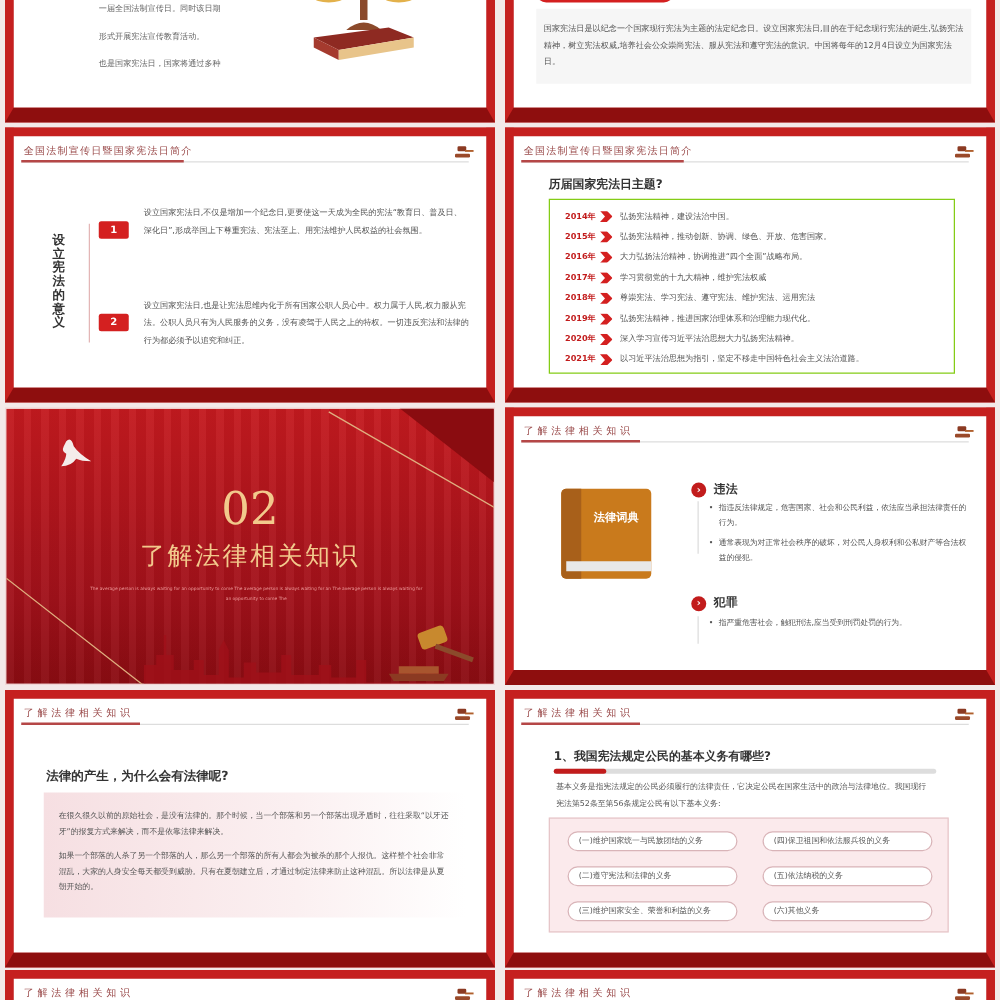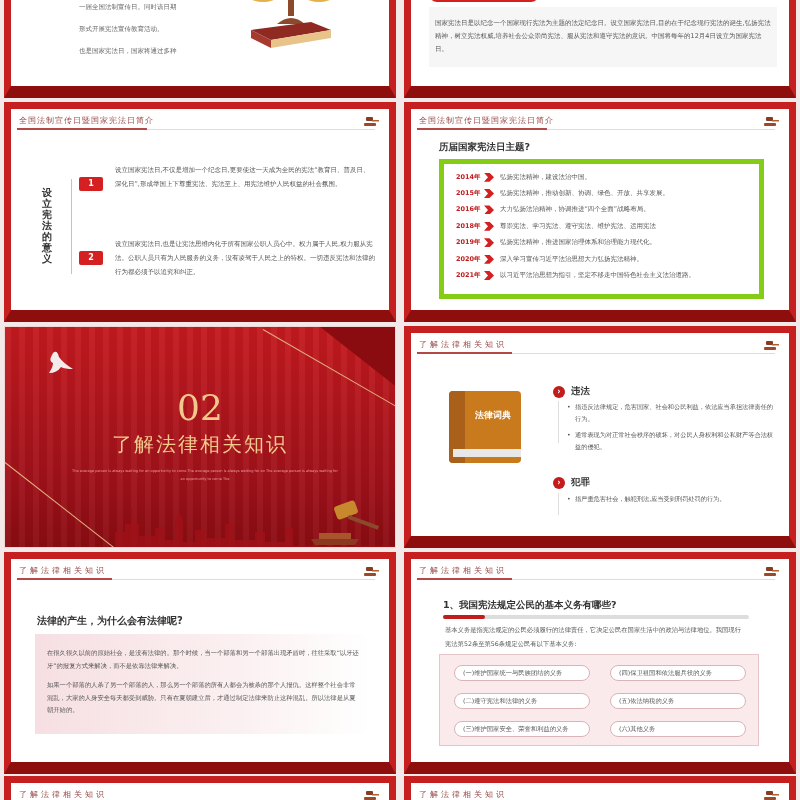--- a/index.html
+++ b/index.html
@@ -18,21 +18,21 @@
   
   .s2-badge { position: absolute; left: 18px; top: -8px; width: 110px; height: 16px; background: #d42020; border-radius: 0 0 8px 8px; color: #fff; font-size: 8px; font-weight: bold; text-align: center; line-height: 16px; }
   .s2-box { position: absolute; left: 18px; top: 13px; width: 348px; height: 60px; background: #f6f6f6; padding: 10px 6px; font-size: 6.5px; line-height: 13px; color: #555; }
   
   .s3-vtitle { position: absolute; left: 30px; top: 78px; width: 12px; font-size: 10px; font-weight: bold; color: #333; line-height: 11px; text-align: center; }
   .s3-vline { position: absolute; left: 60px; top: 70px; width: 1px; height: 95px; background: #e3b6b6; }
   .s3-num { position: absolute; left: 68px; width: 24px; height: 14px; background: #d42020; color: #fff; font-size: 8px; font-weight: bold; text-align: center; line-height: 14px; border-radius: 2px; }
   .s3-item { position: absolute; left: 104px; width: 260px; font-size: 6.5px; line-height: 14px; color: #555; }
   
   .s4-title { position: absolute; left: 28px; top: 32px; font-size: 9.5px; font-weight: bold; color: #333; }
-  .s4-box { position: absolute; left: 28px; top: 50px; width: 325px; height: 140px; border: 5px solid #84cc16; padding: 5px 12px; }
+  .s4-box { position: absolute; left: 28px; top: 50px; width: 325px; height: 140px; border: 1px solid #84cc16; padding: 5px 12px; }
   .s4-row { display: flex; align-items: center; height: 16.4px; font-size: 6.5px; color: #555; }
   .s4-year { color: #c21c1c; font-weight: bold; font-size: 6.5px; width: 28px; }
   .s4-arrow { width: 10px; height: 9px; background: #d42020; clip-path: polygon(0 0, 55% 0, 100% 50%, 55% 100%, 0 100%, 40% 50%); margin-right: 6px; }
   
   .cover { position: absolute; left: 4px; top: 326px; width: 392px; height: 222px; background: linear-gradient(180deg, #c41a1f 0%, #a0111a 70%, #8a0c12 100%); overflow: hidden; border: 1px solid #f1d6d6; }
   .cover .stripes { position: absolute; inset: 0; background: repeating-linear-gradient(90deg, rgba(255,255,255,0.04) 0 6px, rgba(0,0,0,0.04) 6px 14px); }
   .cover .diag1 { position: absolute; right: -40px; top: -10px; width: 150px; height: 100px; background: #8a0c10; transform: skewX(0); clip-path: polygon(15% 0, 100% 0, 100% 100%); border: 0; }
   .cover .goldline { position: absolute; height: 1px; background: #e0b080; transform-origin: left center; }
   .cover .num { position: absolute; left: 0; right: 0; top: 60px; text-align: center; font-family: "DejaVu Serif", "Liberation Serif", serif; font-size: 36px; color: #f2c98c; }
   .cover .title { position: absolute; left: 0; right: 0; top: 104px; text-align: center; font-family: "DejaVu Serif", "Liberation Serif", serif; font-size: 20px; color: #f2c98c; letter-spacing: 2px; }
@@ -131,26 +131,31 @@
       <div class="s4-title">历届国家宪法日主题?</div>
       <div class="s4-box">
         <div class="s4-row">
             <span class="s4-year">2014年</span>
             <span class="s4-arrow"></span>
             <span>弘扬宪法精神，建设法治中国。</span>
           </div>
         <div class="s4-row">
             <span class="s4-year">2015年</span>
             <span class="s4-arrow"></span>
-            <span>弘扬宪法精神，推动创新、协调、绿色、开放、共享发展。</span>
+            <span>弘扬宪法精神，推动创新、协调、绿色、开放、危害国家。</span>
           </div>
         <div class="s4-row">
             <span class="s4-year">2016年</span>
             <span class="s4-arrow"></span>
             <span>大力弘扬法治精神，协调推进“四个全面”战略布局。</span>
+          </div>
+        <div class="s4-row">
+            <span class="s4-year">2017年</span>
+            <span class="s4-arrow"></span>
+            <span>学习贯彻党的十九大精神，维护宪法权威</span>
           </div>
         <div class="s4-row">
             <span class="s4-year">2018年</span>
             <span class="s4-arrow"></span>
             <span>尊崇宪法、学习宪法、遵守宪法、维护宪法、运用宪法</span>
           </div>
         <div class="s4-row">
             <span class="s4-year">2019年</span>
             <span class="s4-arrow"></span>
             <span>弘扬宪法精神，推进国家治理体系和治理能力现代化。</span>

